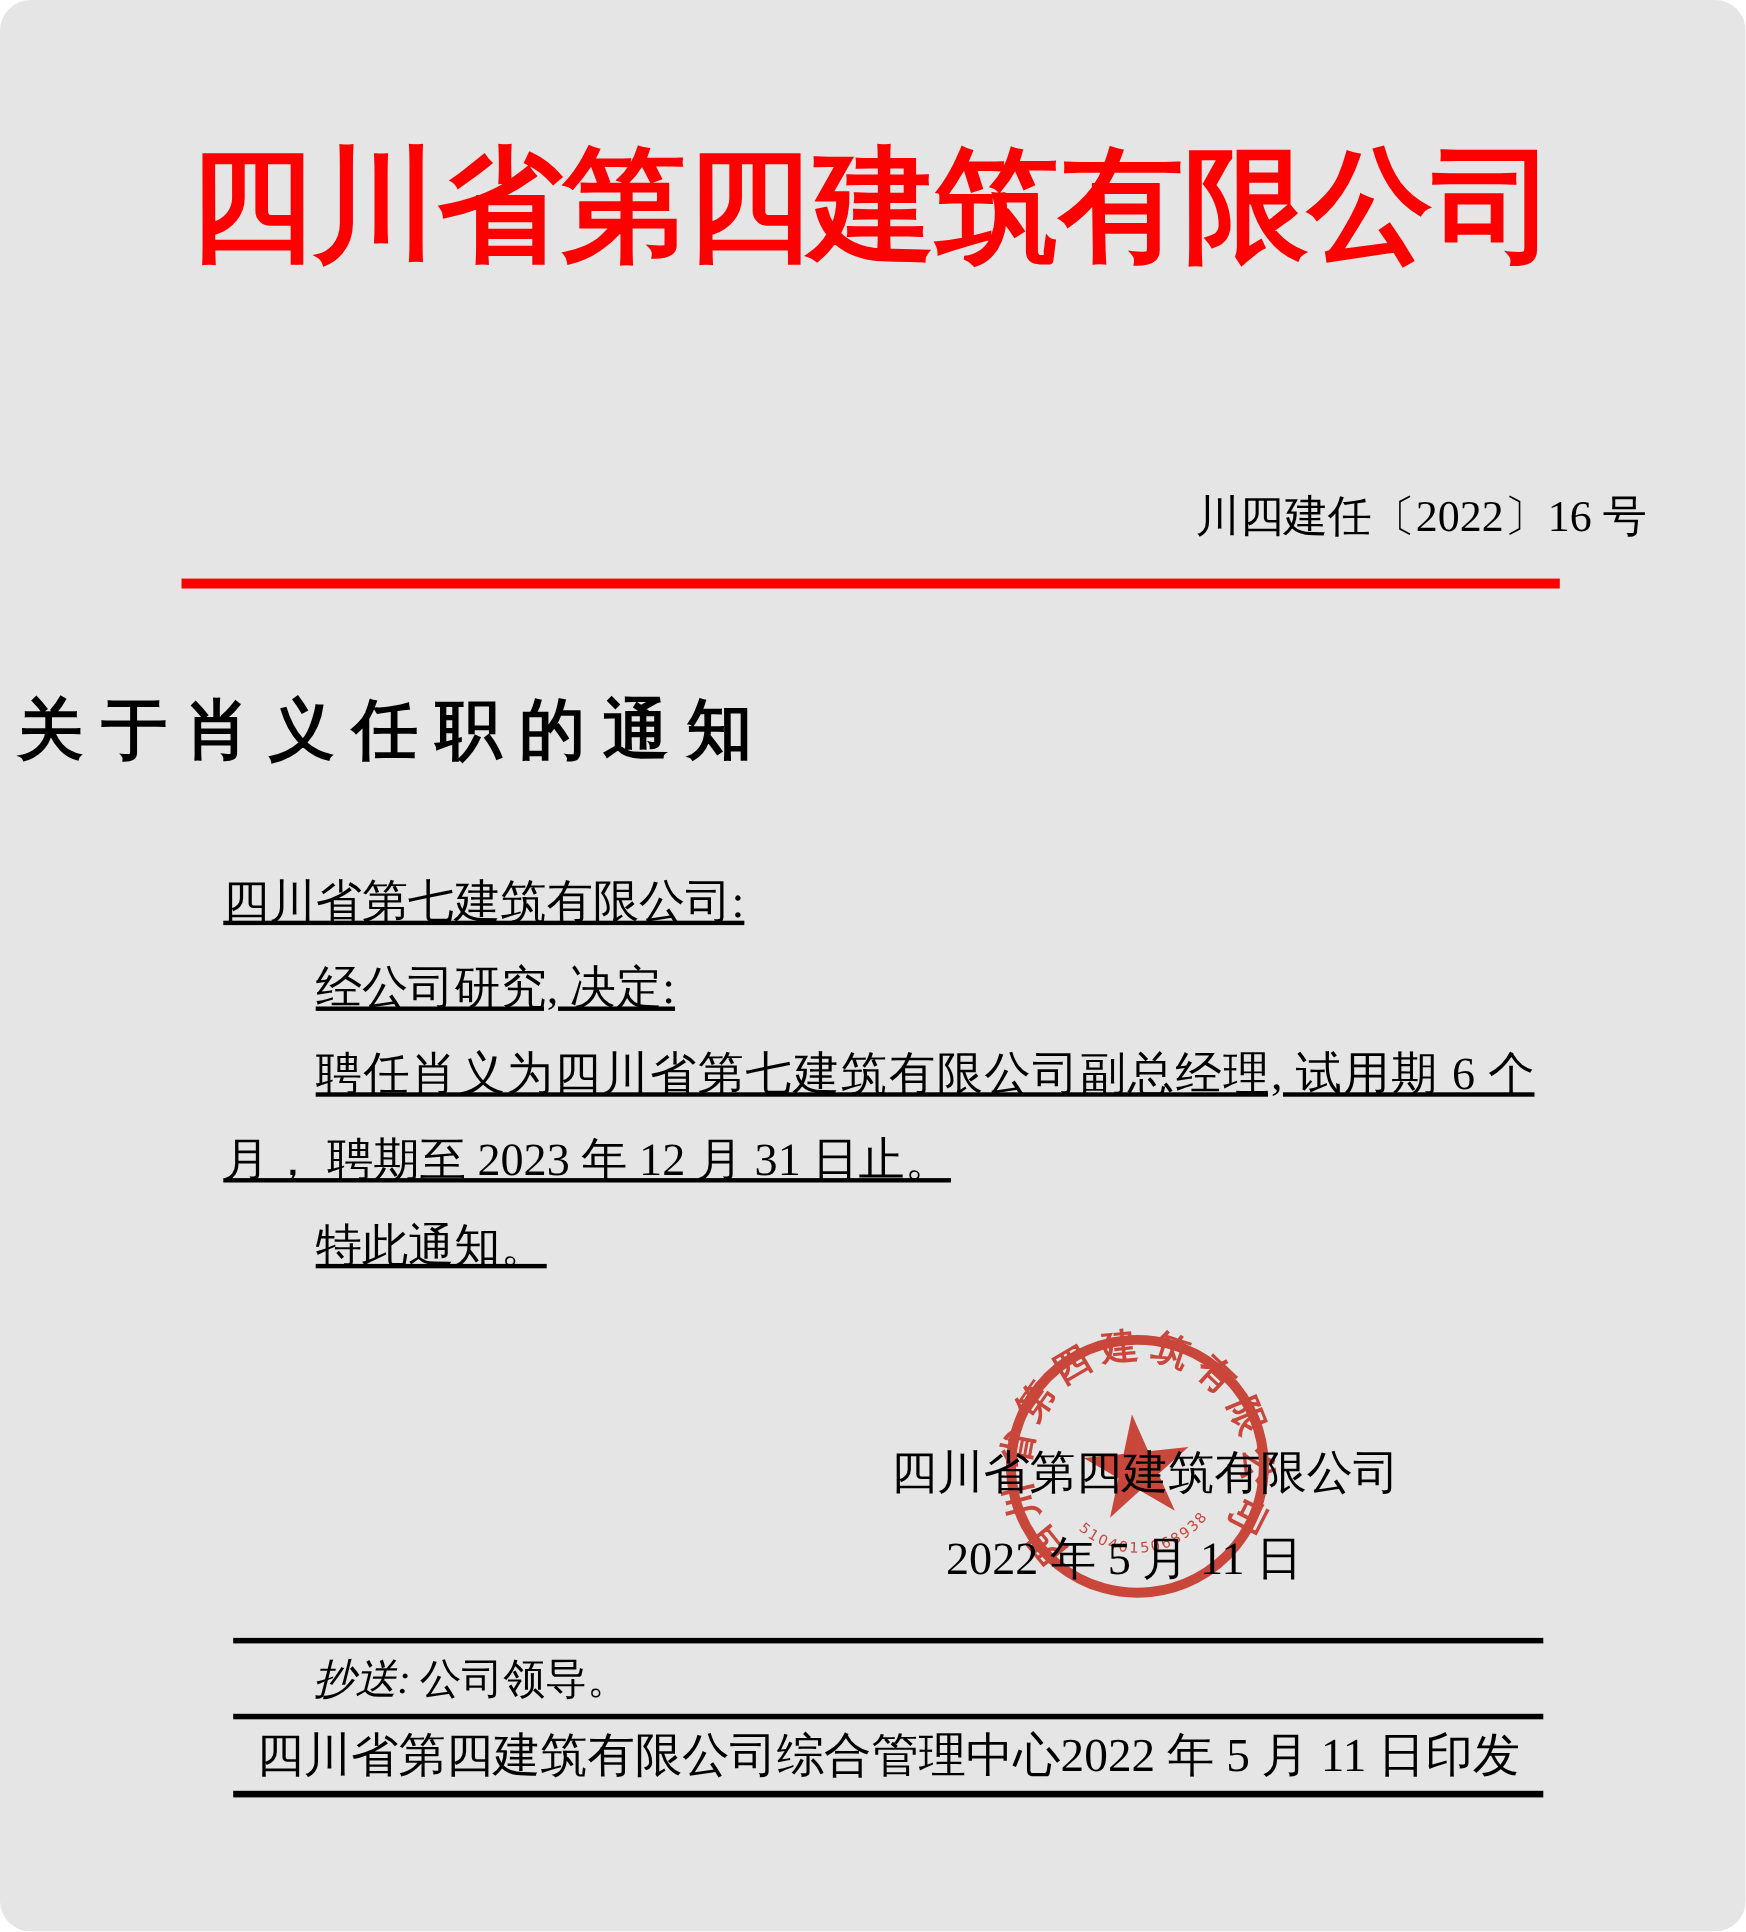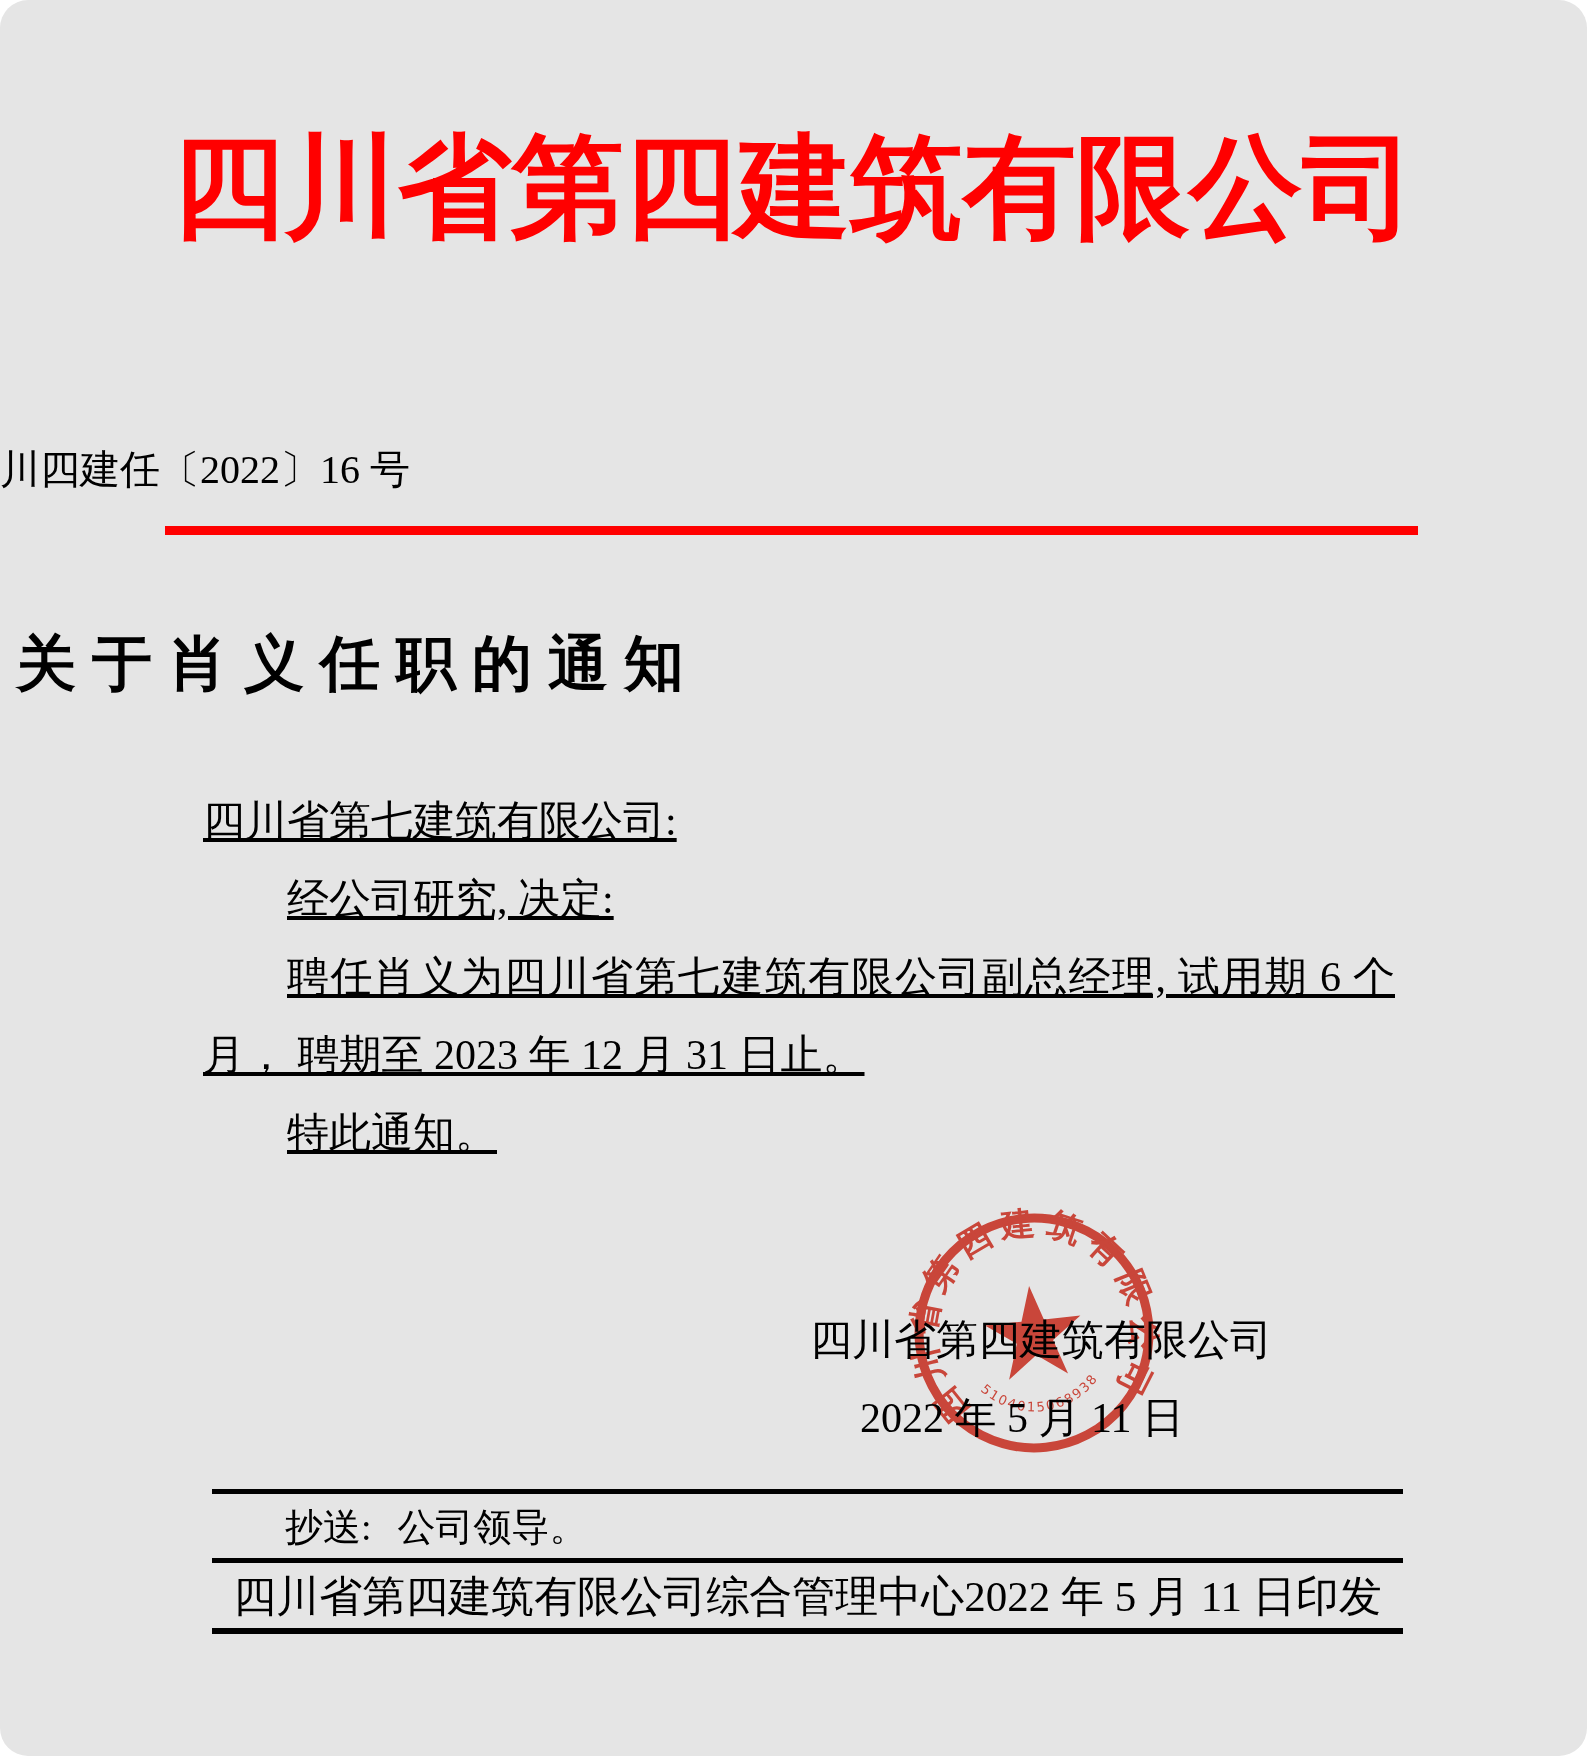--- a/index.html
+++ b/index.html
@@ -16,21 +16,21 @@
     position:absolute;top:108px;left:0;width:100%;
     text-align:center;
     font-size:113px;line-height:160px;
     font-weight:bold;
     color:#ff0000;
     letter-spacing:0px;
     white-space:nowrap;
   }
   .doc-number{
     position:absolute;top:430px;left:0;right:90px;
-    text-align:left;
+    text-align:right;
     font-size:40px;line-height:80px;
     white-space:nowrap;
   }
   .red-rule{
     position:absolute;top:526px;left:165px;
     width:1253px;height:9px;
     background:#ff0000;
   }
   .notice-title{
     position:absolute;top:624px;left:0;width:100%;
@@ -73,21 +73,21 @@
   }
   .rule-top{top:1489px;height:5px;}
   .rule-mid{top:1558px;height:5px;}
   .rule-bot{top:1628px;height:6px;}
   .copy-row{
     position:absolute;top:1498px;left:212px;width:1191px;
     box-sizing:border-box;padding-left:73px;
     font-size:38px;line-height:58px;
     white-space:nowrap;
   }
-  .copy-row .lbl{margin-right:26px;}
+  .copy-row .lbl{margin-right:8px;font-style:italic;}
   .issuer-row{
     position:absolute;top:1568px;left:212px;width:1191px;
     box-sizing:border-box;padding:0 73px;
     display:flex;justify-content:center;
     font-size:43px;line-height:58px;
     white-space:nowrap;
   }
 </style>
 </head>
 <body>

